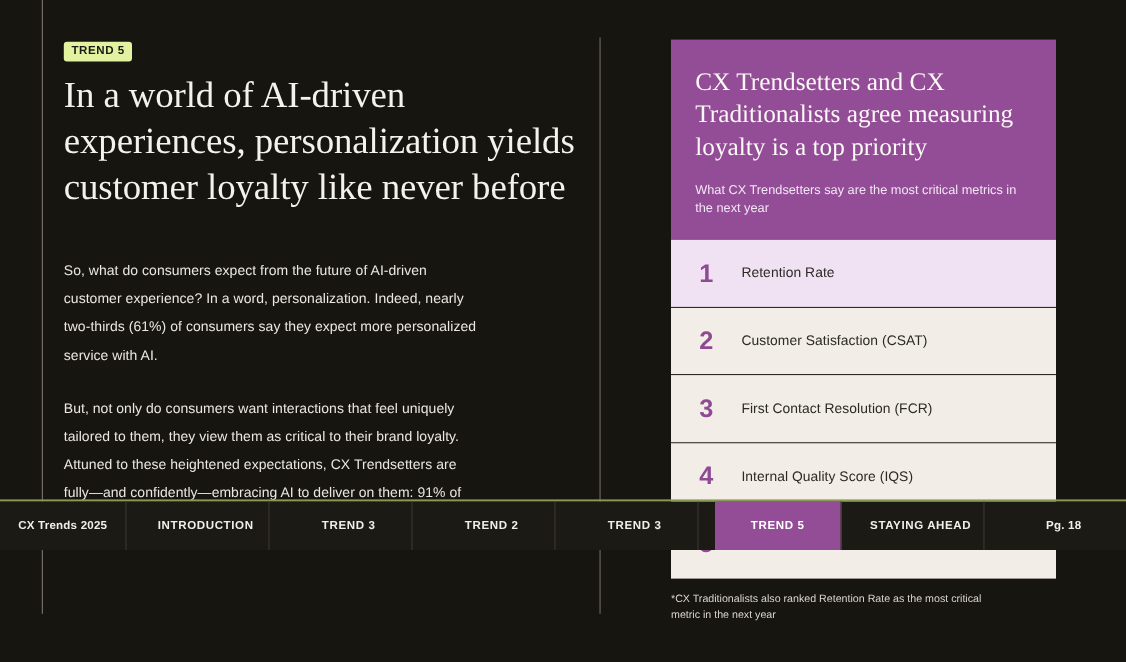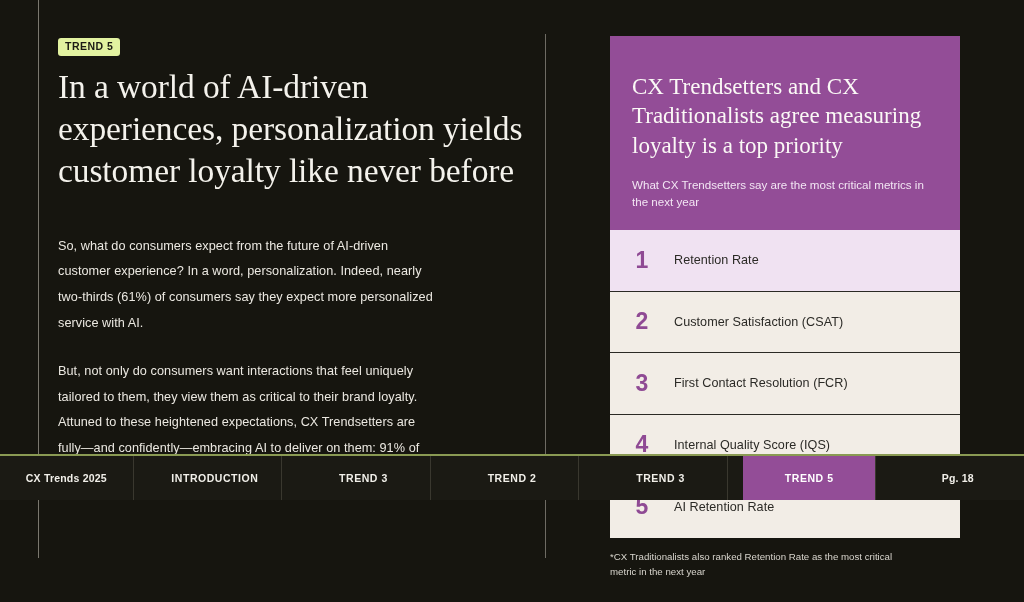--- a/index.html
+++ b/index.html
@@ -77,21 +77,21 @@
   
   .card {
     position: absolute;
     left: 610px;
     top: 36px;
     width: 350px;
   }
 
   .card-head {
     background: #934d97;
-    padding: 36px 22px 20px 22px;
+    padding: 24px 22px 20px 22px;
   }
   .card-title {
     font-family: "Liberation Serif", serif;
     font-size: 23px;
     line-height: 1.28;
     color: #fbf9f6;
     font-weight: normal;
   }
   .card-sub {
     margin-top: 17px;
@@ -215,16 +215,17 @@
   </div>
 
   <div class="nav-rule"></div>
   <div class="nav">
     <div class="nav-item is-brand">CX Trends 2025</div>
     <div class="nav-item">INTRODUCTION</div>
     <div class="nav-item">TREND 3</div>
     <div class="nav-item">TREND 2</div>
     <div class="nav-item">TREND 3</div>
     <div class="nav-item is-active">TREND 5</div>
+    <div class="nav-item">STAYING AHEAD</div>
     <div class="nav-item is-page">Pg. 18</div>
   </div>
 
 </div>
 
 </body></html>

